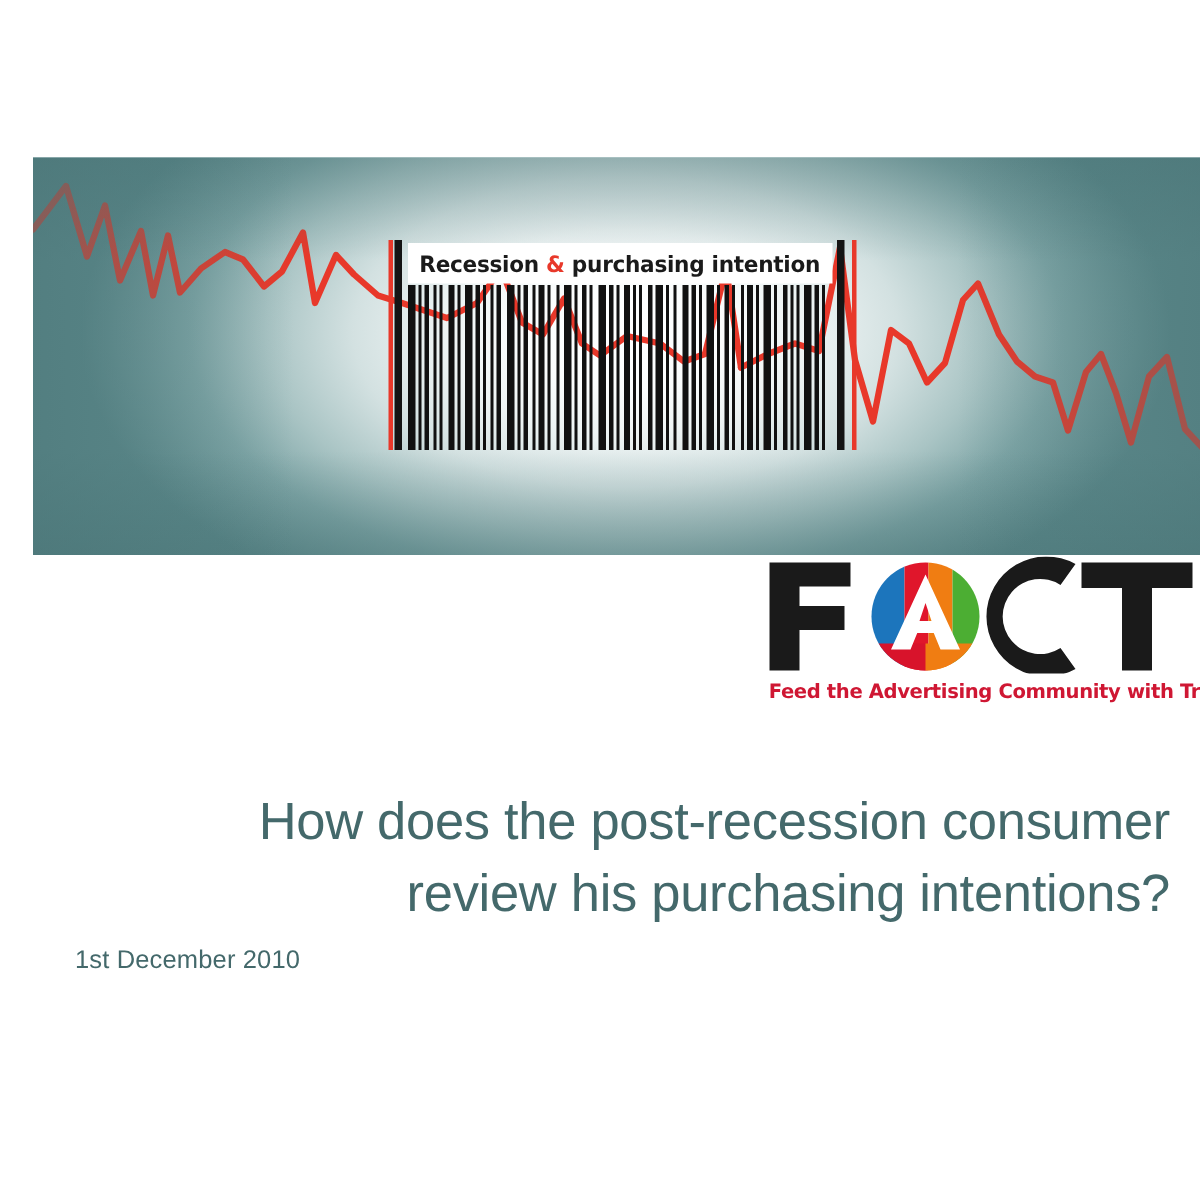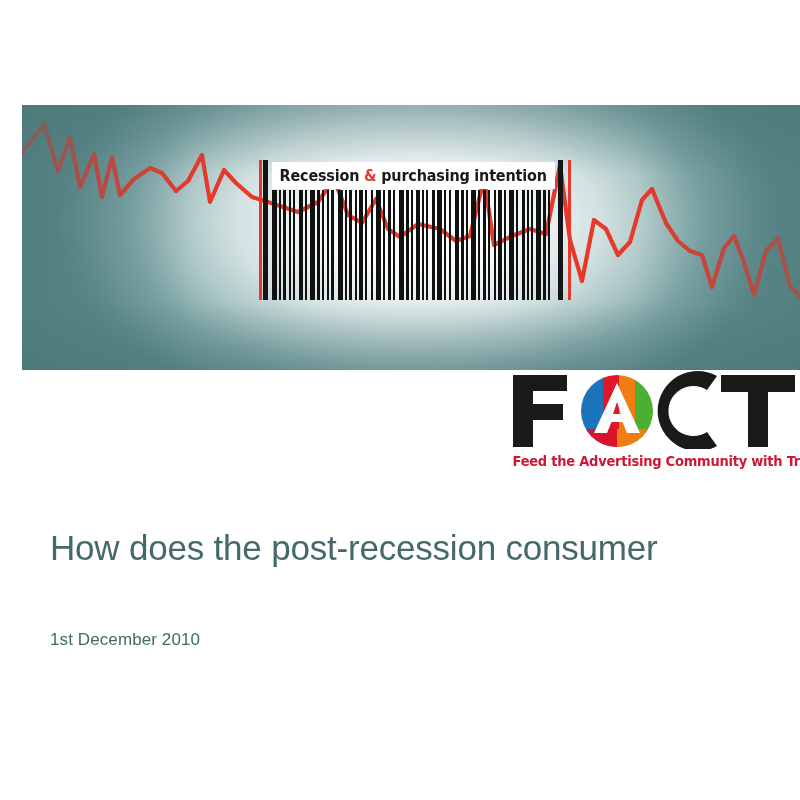--- a/index.html
+++ b/index.html
@@ -147,21 +147,21 @@
     left: 33px;
     top: 524px;
     width: 730px;
     font-family: "Liberation Sans", sans-serif;
     font-size: 35px;
     font-weight: normal;
     line-height: 48px;
     color: #44696b;
     letter-spacing: -0.2px;
   }
-  #headline .ln { display: block; }
+  #headline .ln { display: block; text-align: right; }
   #date {
     position: absolute;
     left: 33px;
     top: 630px;
     font-family: "Liberation Sans", sans-serif;
     font-size: 17px;
     font-weight: normal;
     color: #44696b;
     letter-spacing: 0.1px;
   }
@@ -279,17 +279,18 @@
 
       <path fill="#1a1a1a" d="M198,19 A25,25 0 1,0 198,61 L208,75 A40,40 0 1,1 208,5 Z"></path>
 
       <path fill="#1a1a1a" d="M212,4 L286,4 L286,21 L259,21 L259,76 L239,76 L239,21 L212,21 Z"></path>
     </svg>
     <div id="logo-tag">Feed the Advertising Community with Trends</div>
   </div>
 
   <div id="headline">
     <span class="ln">How does the post-recession consumer</span>
+    <span class="ln">review his purchasing intentions?</span>
   </div>
 
   <div id="date">1st December 2010</div>
 
 </div>
 
 </body></html>

